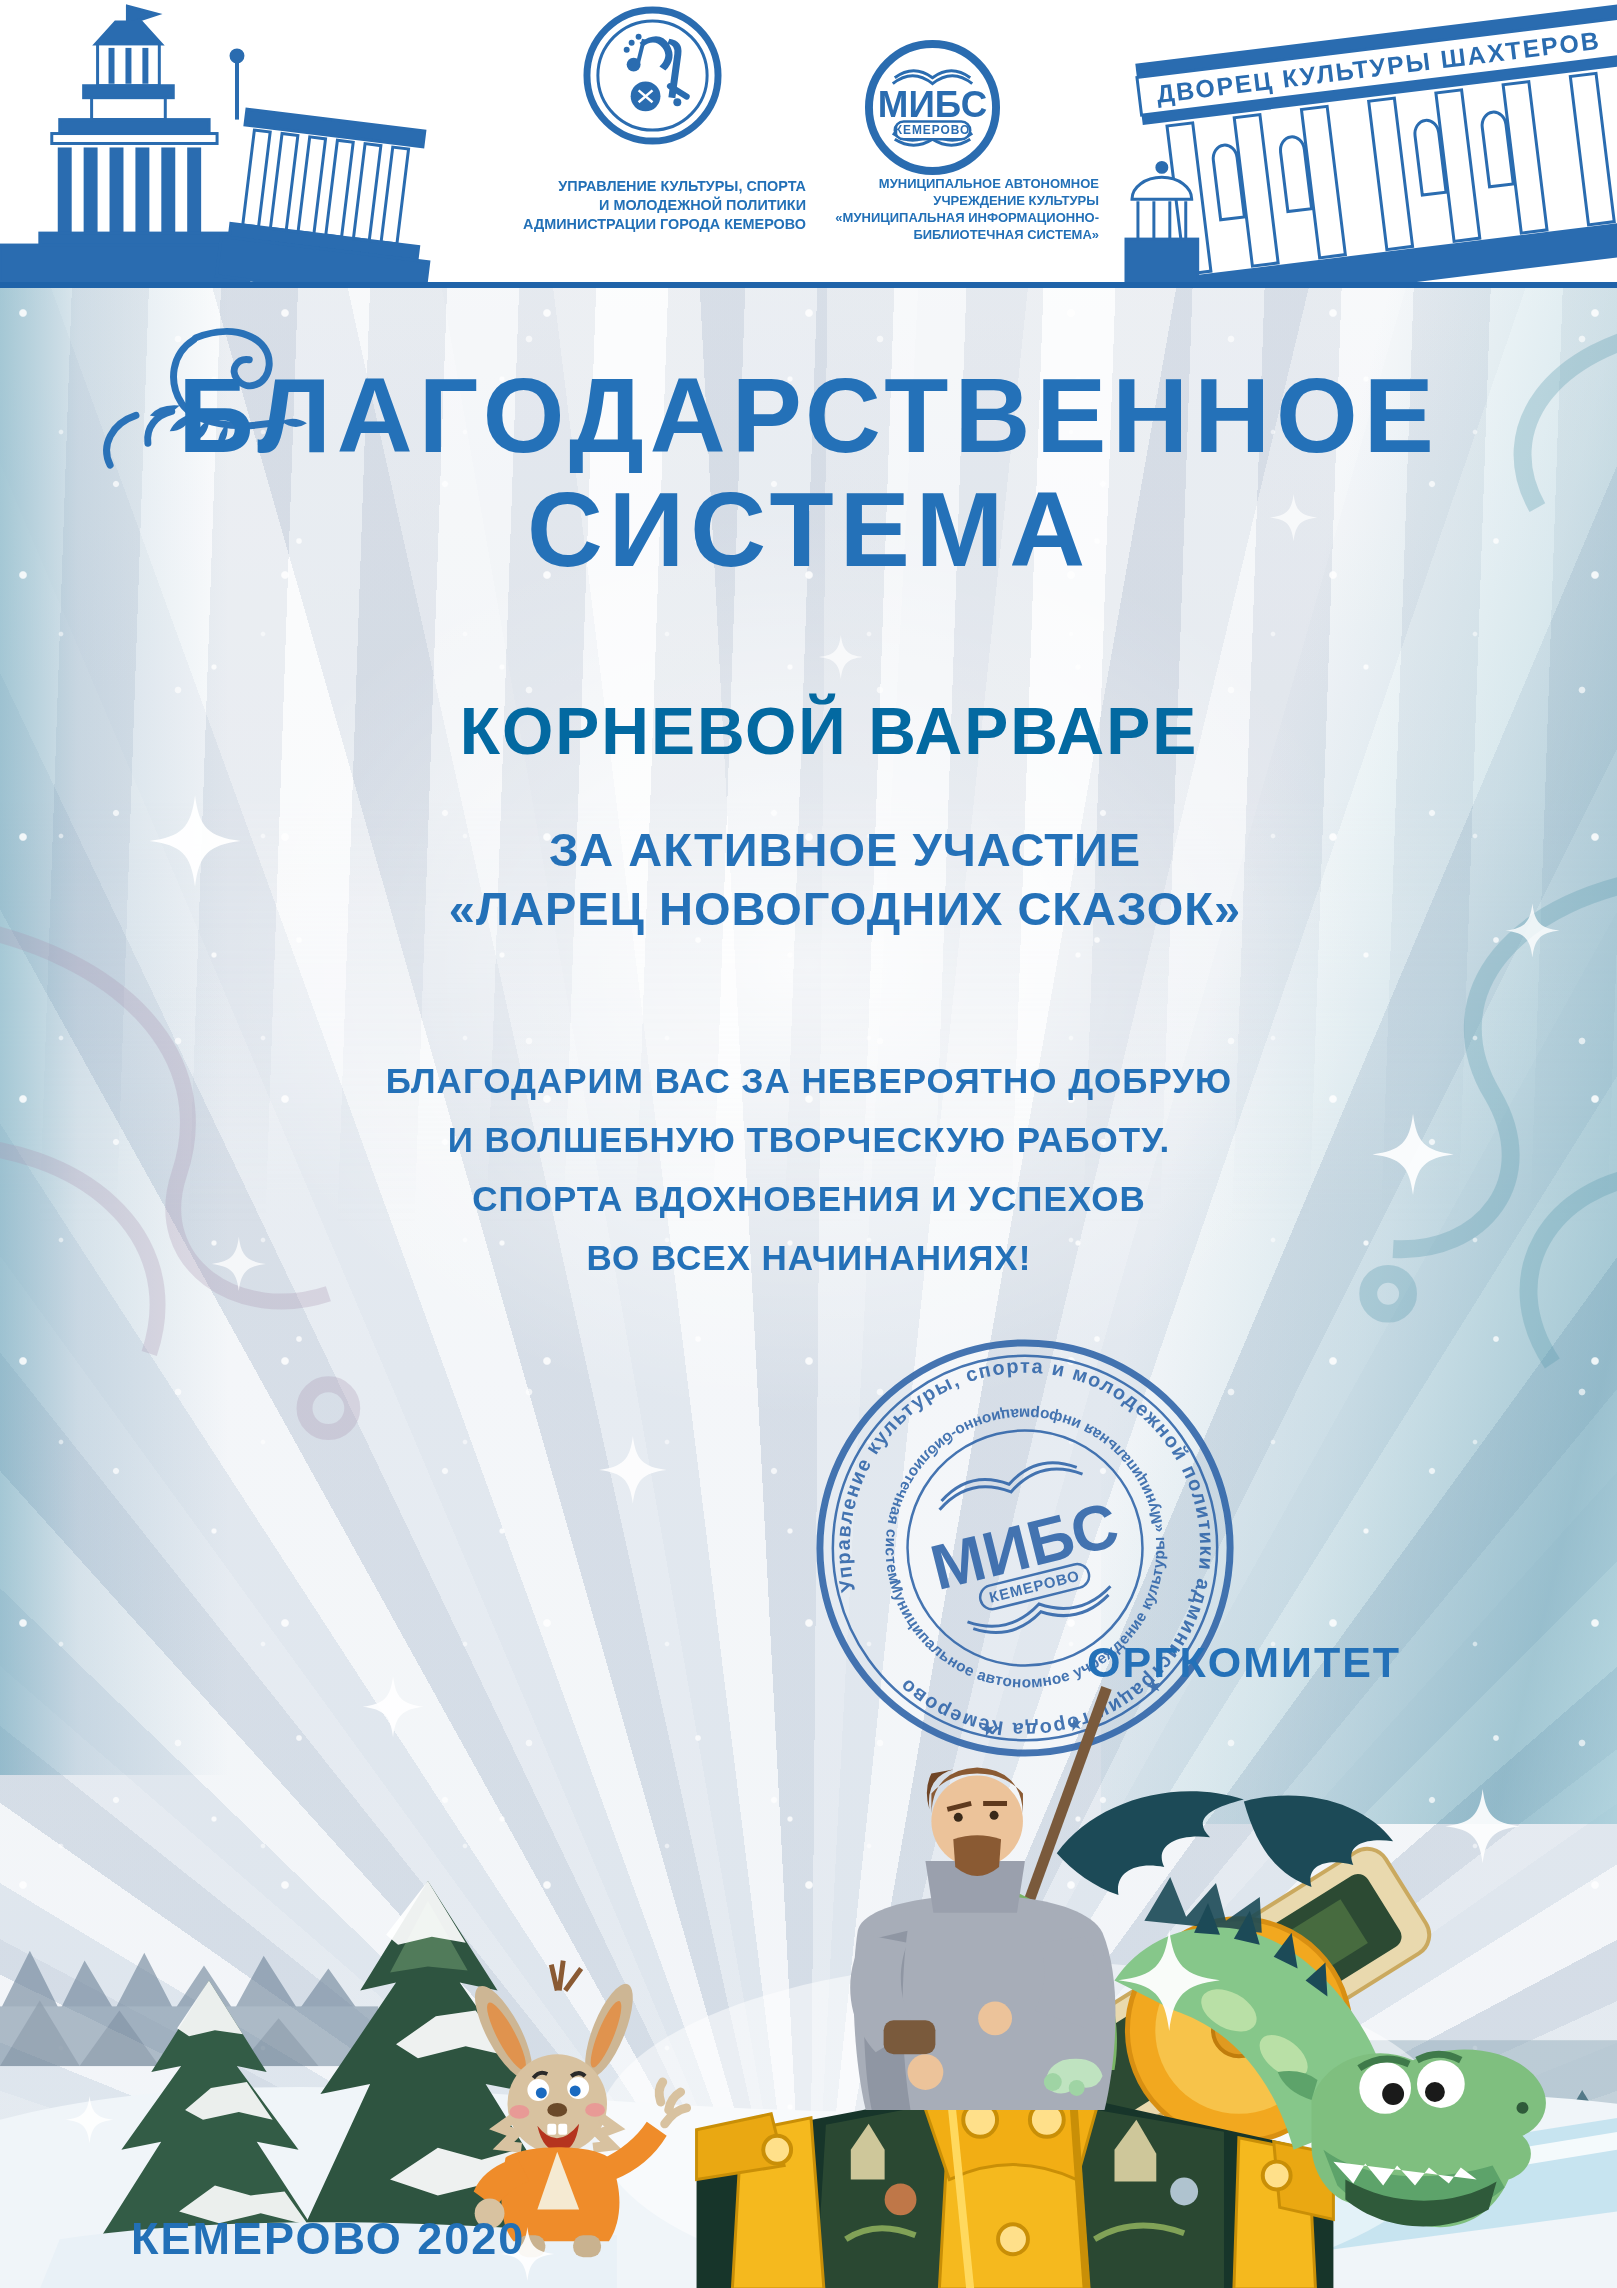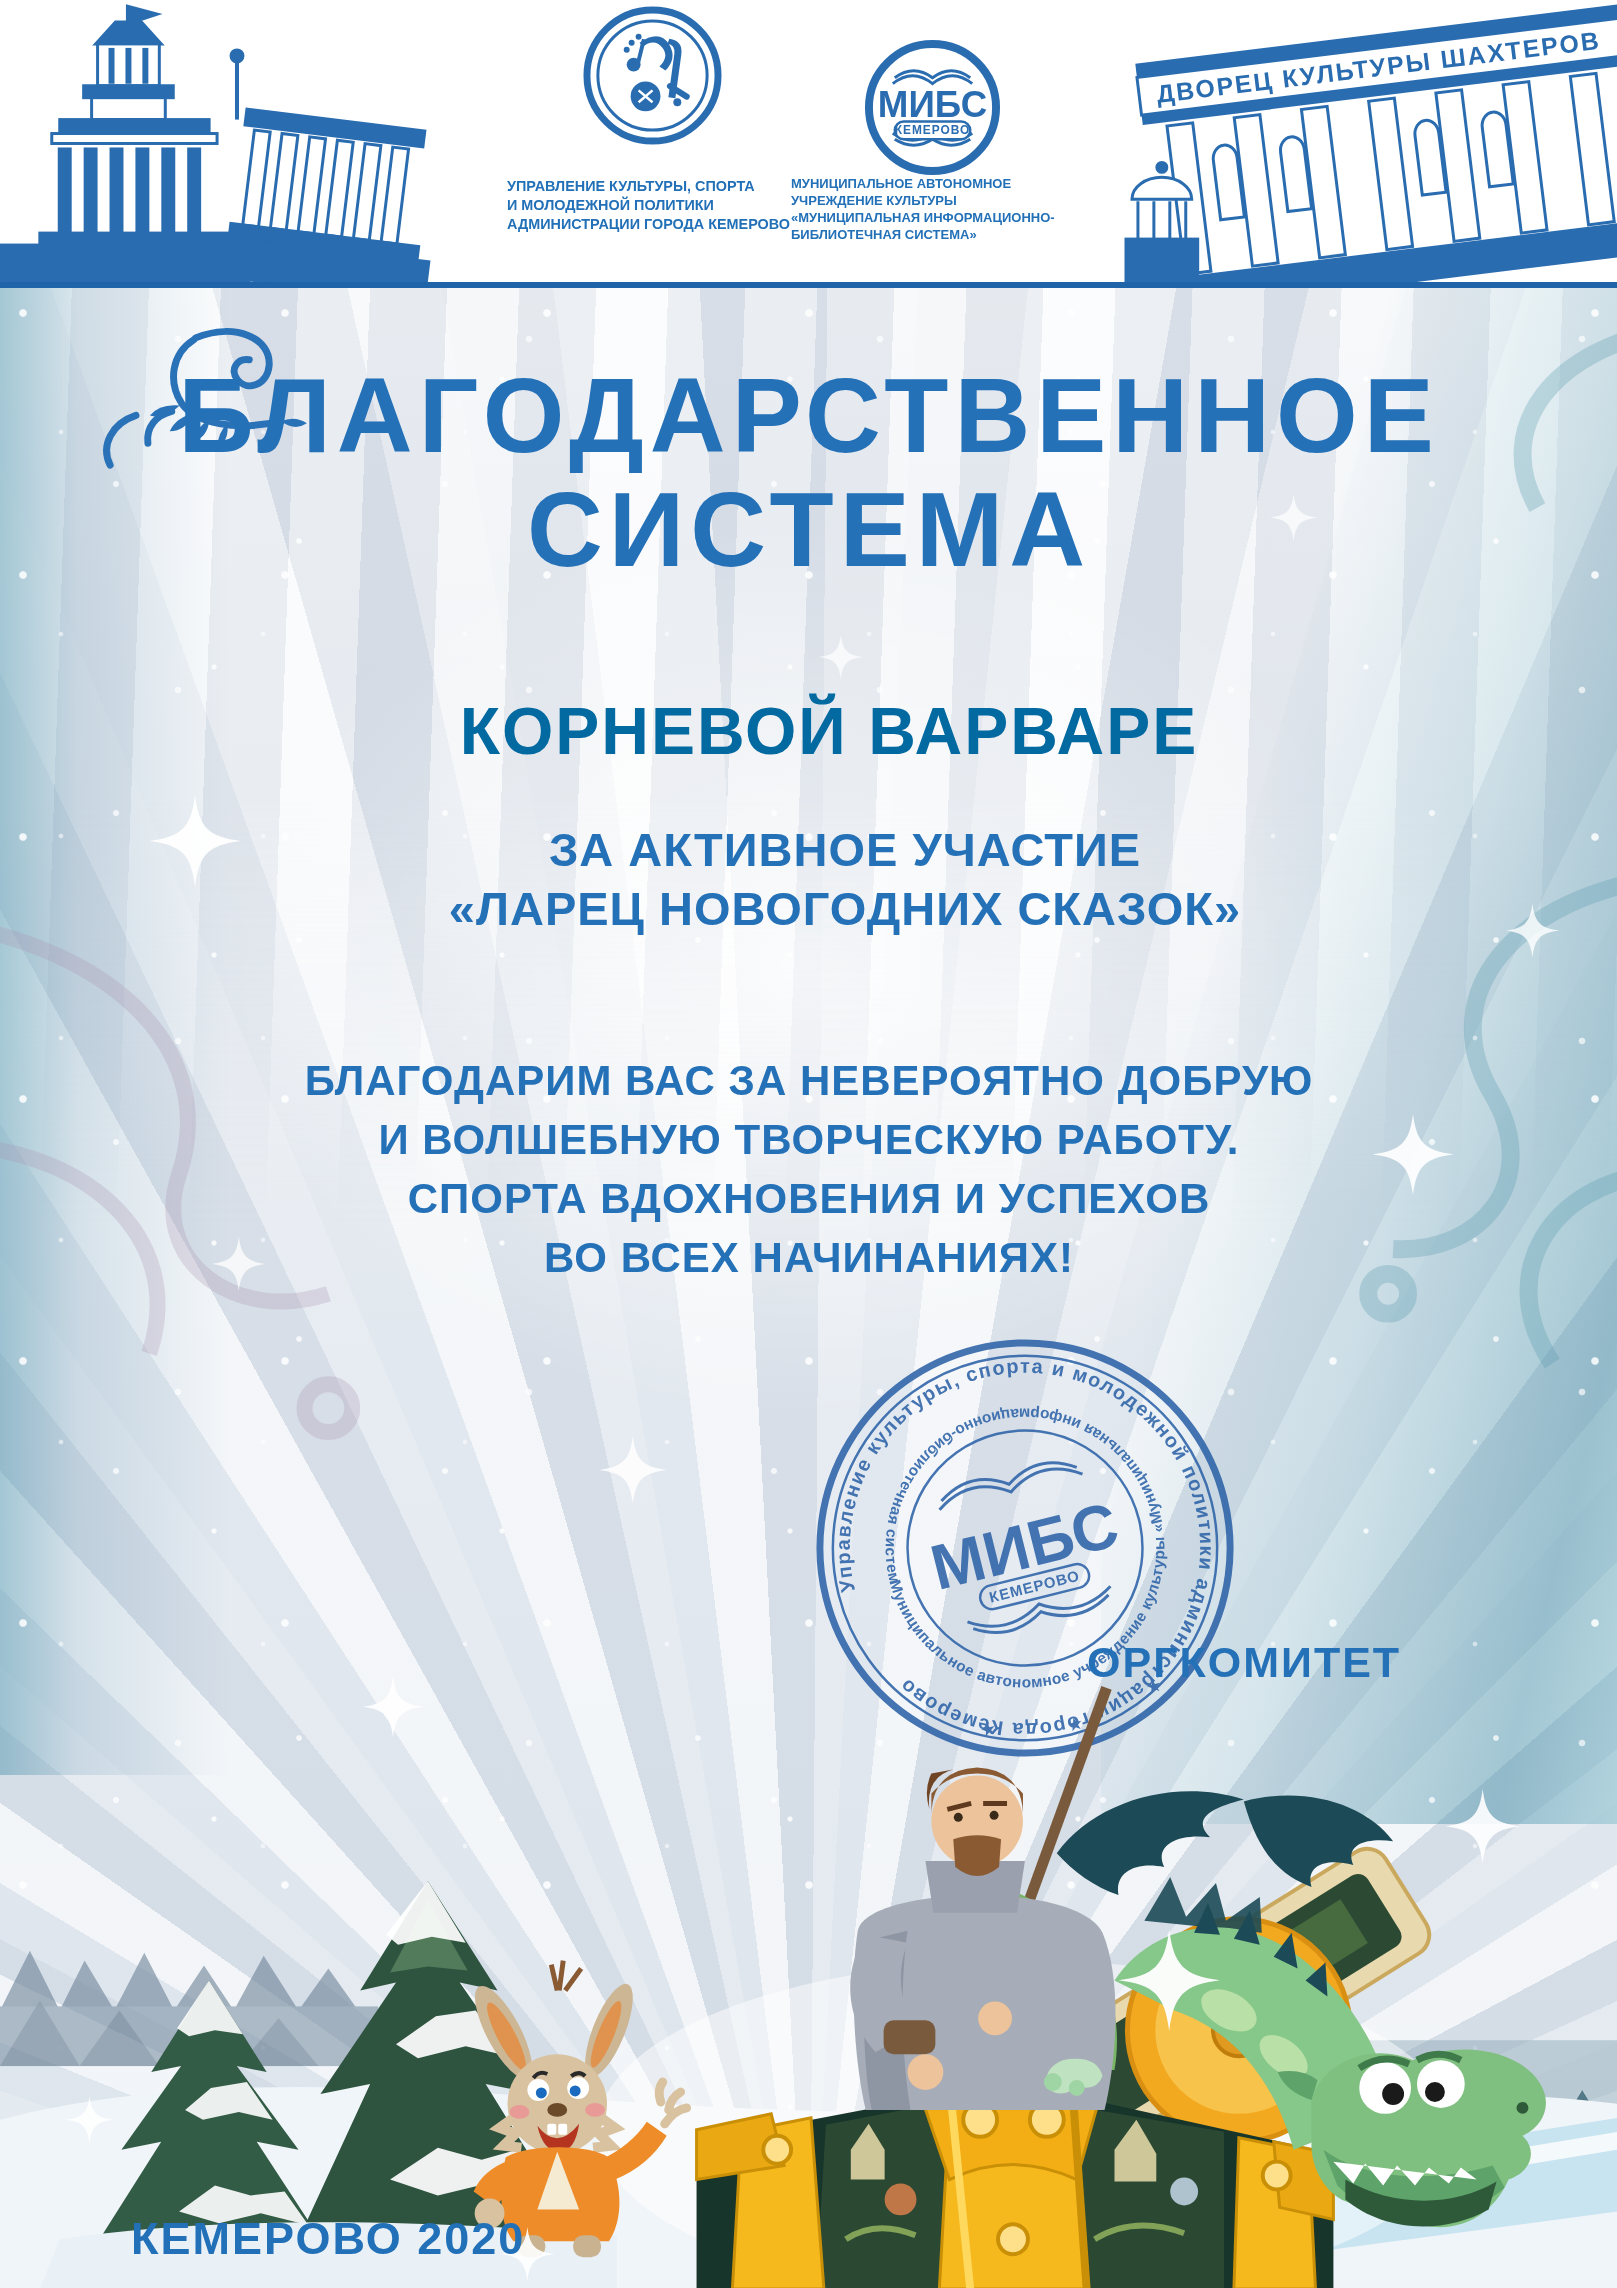--- a/index.html
+++ b/index.html
@@ -31,33 +31,33 @@
       radial-gradient(circle at 214px 97px,rgba(255,255,255,.9) 2px,transparent 3.2px),
       radial-gradient(circle at 61px 150px,rgba(255,255,255,.6) 1.8px,transparent 2.8px),
       radial-gradient(circle at 178px 57px,rgba(255,255,255,.75) 2.8px,transparent 3.8px),
       radial-gradient(circle at 299px 259px,rgba(255,255,255,.85) 2.3px,transparent 3.4px);
     background-size:262px 262px,329px 329px,288px 288px,202px 202px,351px 351px,399px 399px;}
 
   
   .header{position:absolute;left:0;top:0;width:100%;height:282px;background:#ffffff;
           border-bottom:6px solid #1f63a9;z-index:4;}
   .hsvg{position:absolute;top:0;}
-  .cap{position:absolute;z-index:5;color:#2270b7;font-weight:bold;text-align:left;line-height:1.32;}
+  .cap{position:absolute;z-index:5;color:#2270b7;font-weight:bold;text-align:right;line-height:1.32;}
   .cap1{left:507px;top:177px;width:299px;font-size:14.4px;}
   .cap2{left:791px;top:175px;width:308px;font-size:13px;}
   .title{position:absolute;left:0;width:100%;text-align:center;font-weight:bold;z-index:7;
          color:#2471b8;letter-spacing:6px;}
   .title1{top:356px;font-size:105px;}
   .title2{top:470px;font-size:105px;}
   .recipient{position:absolute;left:0;top:693px;width:100%;text-align:center;z-index:7;
              font-size:66px;font-weight:bold;color:#0369a1;letter-spacing:2px;padding-left:20px;}
   .award{position:absolute;left:0;top:820px;width:100%;text-align:center;z-index:7;
          font-size:47px;font-weight:bold;color:#2471b8;line-height:59px;letter-spacing:1px;padding-left:36px;}
   .message{position:absolute;left:0;top:1051px;width:100%;text-align:center;z-index:7;
-         font-size:42px;font-weight:bold;color:#2471b8;line-height:59px;letter-spacing:1px;}
+         font-size:35px;font-weight:bold;color:#2471b8;line-height:59px;letter-spacing:1px;}
 
   .orgkomitet{position:absolute;left:1087px;top:1638px;z-index:8;font-size:43px;font-weight:bold;
               color:#2471b8;letter-spacing:2px;}
   .footer-year{position:absolute;left:93px;top:2213px;z-index:8;font-size:45px;font-weight:bold;
                color:#2270b7;letter-spacing:2px;margin-left:38px;}
 
   .stamp-wrap{position:absolute;left:802px;top:1325px;width:446px;height:446px;z-index:5;
               transform:rotate(-14deg);opacity:.88;}
   .scene{position:absolute;left:0;top:1682px;width:1618px;height:607px;z-index:6;}
   .sparkles{z-index:6;}

